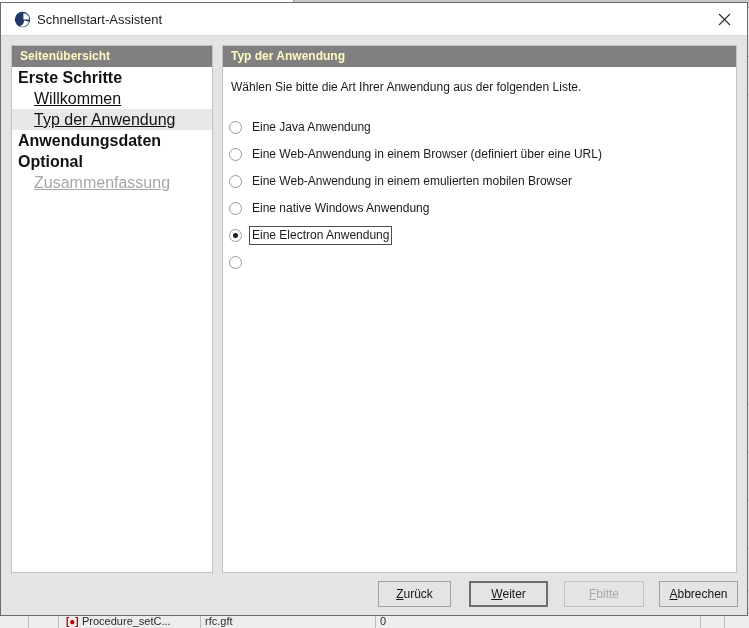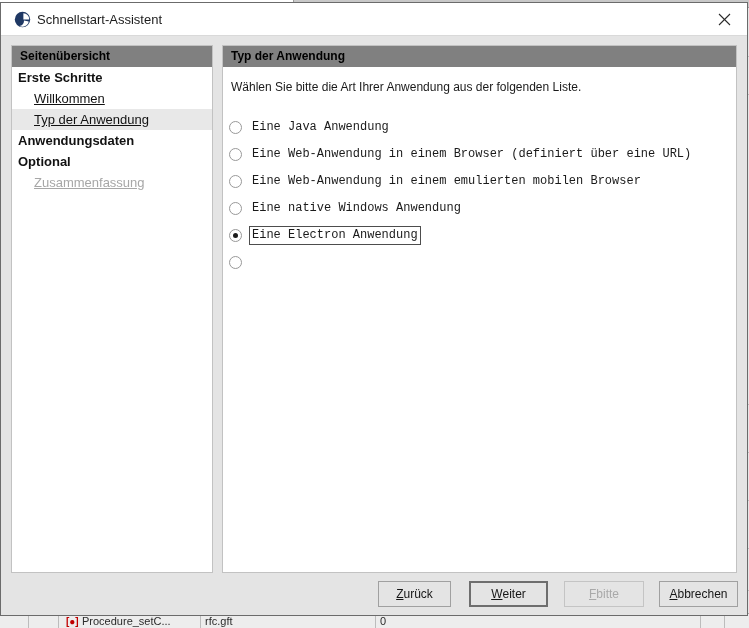--- a/index.html
+++ b/index.html
@@ -169,38 +169,38 @@
     width: 202px;
     height: 528px;
     background: #ffffff;
     border: 1px solid #c2c2c2;
     box-sizing: border-box;
     overflow: hidden;
   }
   .panel-header {
     height: 21px;
     background: #808080;
-    color: #000000;
+    color: #fef9c3;
     font-weight: bold;
     font-size: 12px;
     line-height: 21px;
     padding-left: 8px;
     box-sizing: border-box;
     white-space: nowrap;
     overflow: hidden;
   }
   #side-panel-list {
     padding: 0;
     margin: 0;
     list-style: none;
   }
   .nav-item {
     height: 21px;
     line-height: 21px;
-    font-size: 13px;
+    font-size: 16px;
     white-space: nowrap;
     overflow: hidden;
     padding-left: 6px;
     box-sizing: border-box;
     color: #121212;
   }
   .nav-item.group {
     font-weight: bold;
   }
   .nav-item.child {
@@ -228,21 +228,20 @@
   }
   #main-instruction {
     font-size: 12px;
     color: #1a1a1a;
     padding: 13px 0 0 8px;
     white-space: nowrap;
   }
   #radio-group {
     margin-top: 20px;
     padding-left: 6px;
-    font-family: Liberation Mono, monospace;
   }
   .radio-row {
     display: flex;
     align-items: center;
     height: 27px;
     cursor: default;
   }
   .radio-dot {
     width: 13px;
     height: 13px;

